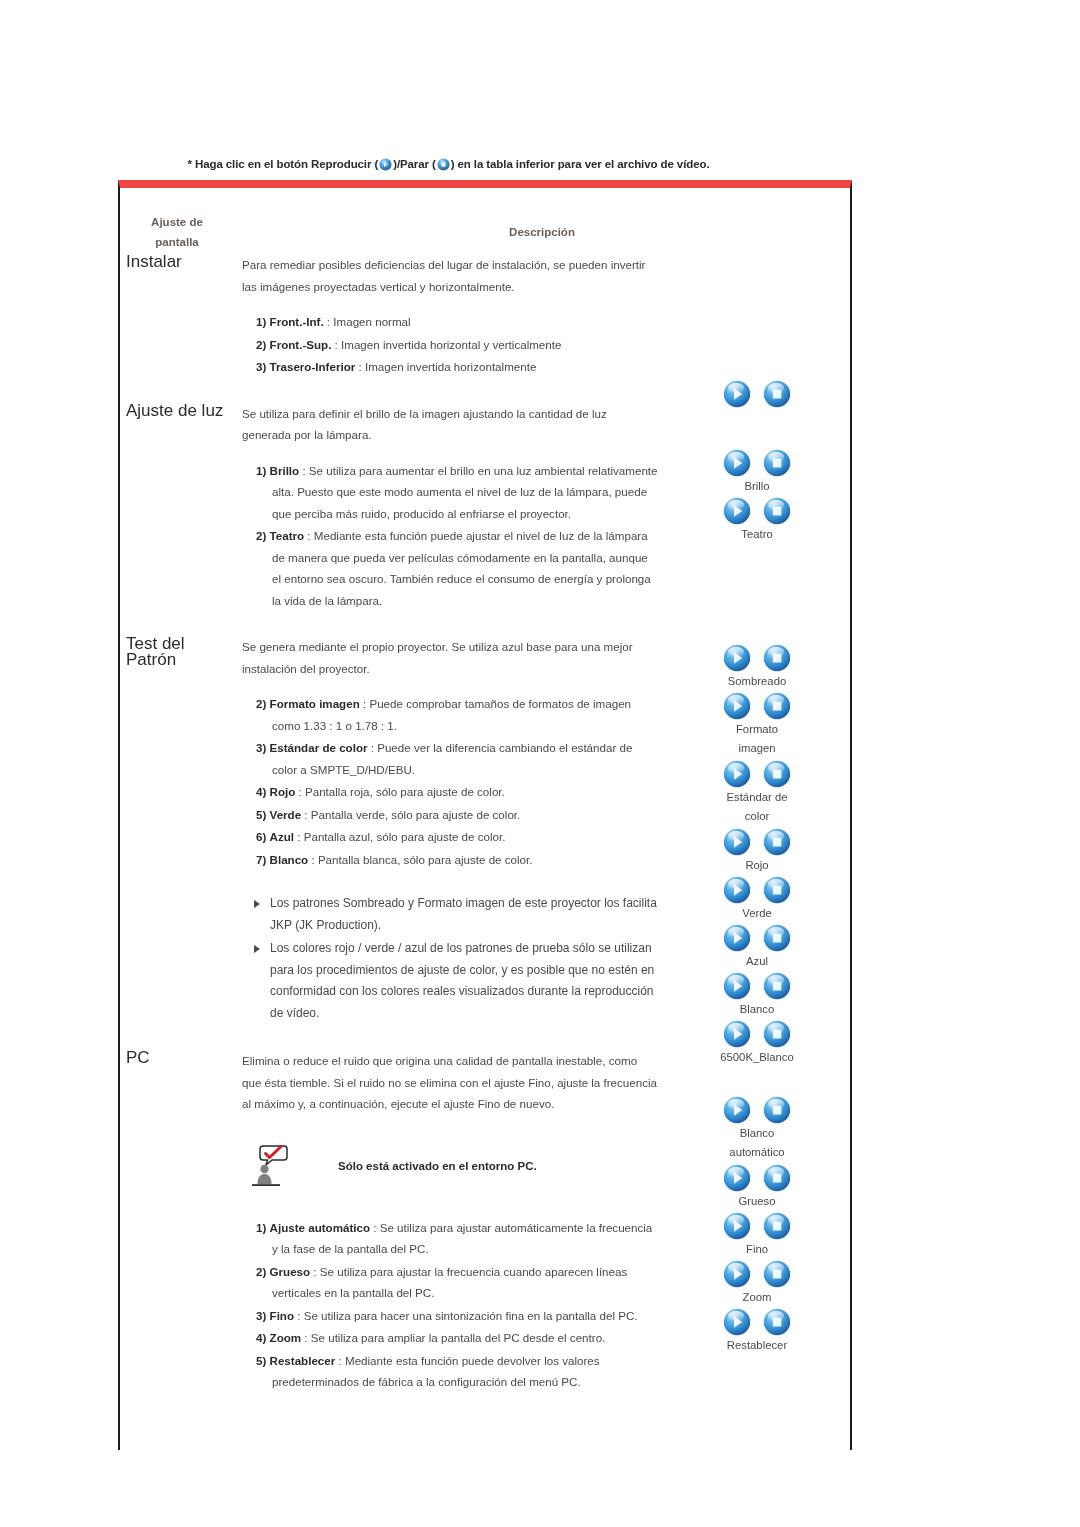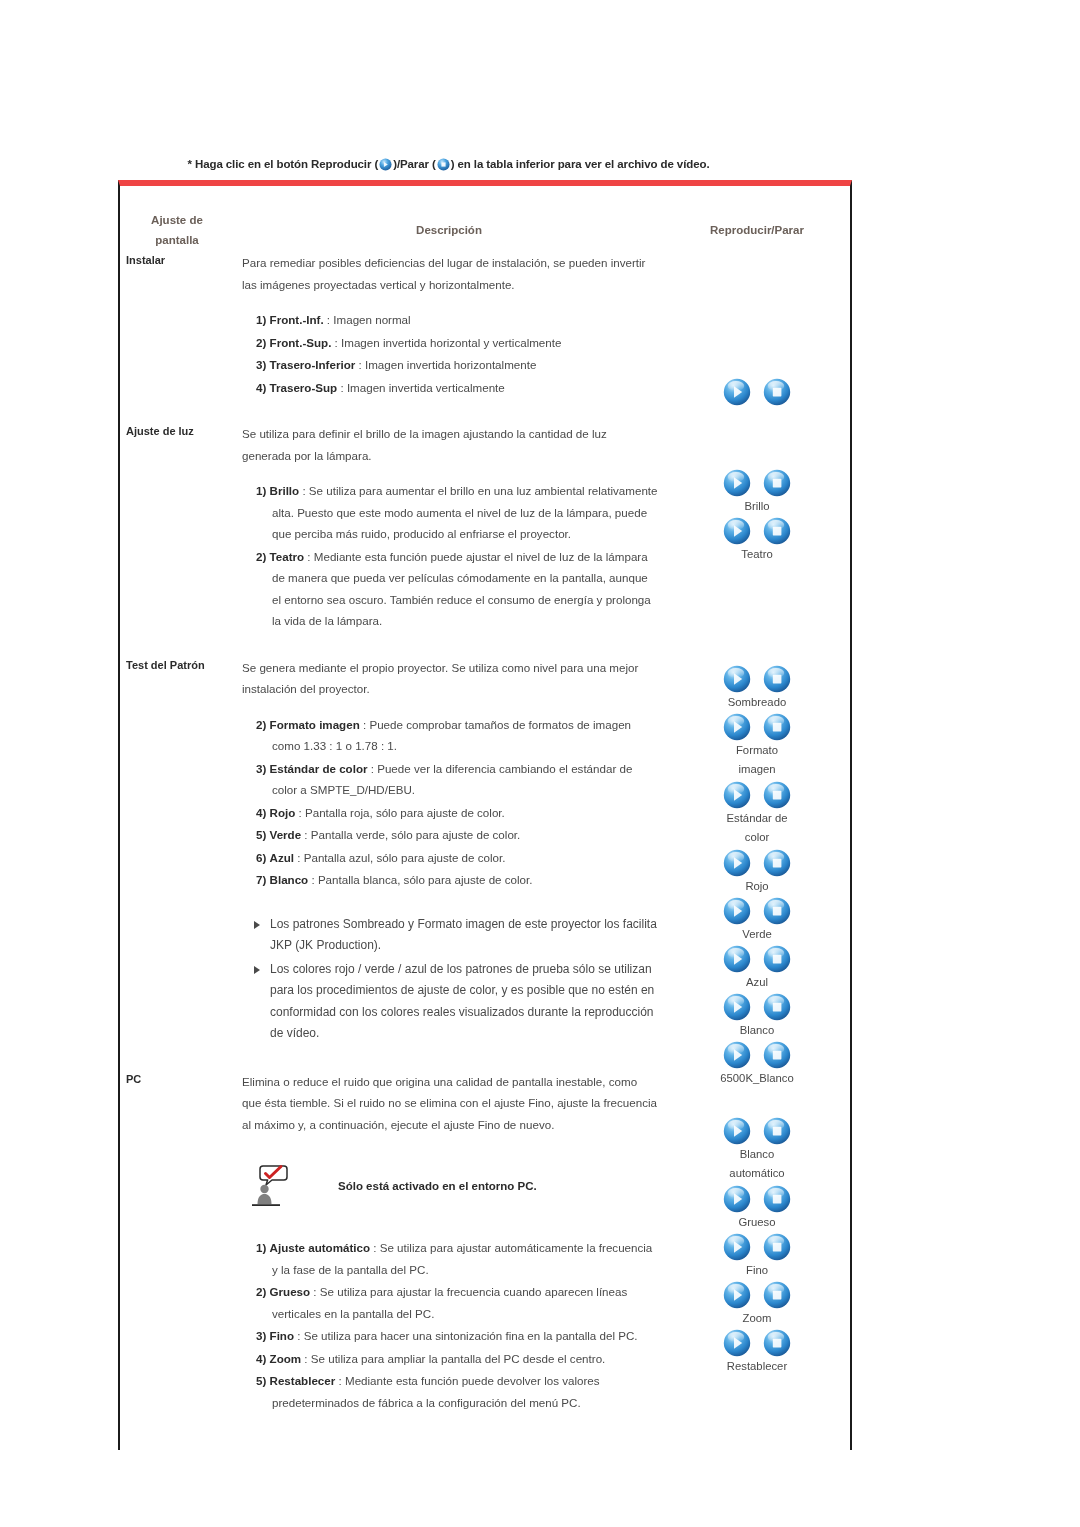--- a/index.html
+++ b/index.html
@@ -35,21 +35,21 @@
     margin: 0 1px;
   }
 
   
   .table-frame {
     position: absolute;
     left: 118px;
     top: 180px;
     width: 734px;
     height: 1270px;
-    border-top: 6px solid #ef4444;
+    border-top: 8px solid #ef4444;
     border-left: 2px solid #1b1b1b;
     border-right: 2px solid #1b1b1b;
     border-bottom: none;
     box-sizing: border-box;
   }
 
   .row {
     display: flex;
     width: 100%;
     box-sizing: border-box;
@@ -83,22 +83,22 @@
     color: #6b6059;
     text-align: center;
     line-height: 20px;
   }
   .hdr-name { width: 114px; flex: 0 0 114px; }
   .hdr-desc { flex: 1 1 auto; padding-top: 10px; }
   .hdr-play { width: 186px; flex: 0 0 186px; padding-top: 10px; }
 
   
   .sec-title {
-    font-size: 11px;
-    font-weight: bold;
+    font-size: 17px;
+    font-weight: normal;
     color: #2b2b2b;
     line-height: 16px;
   }
   .para {
     font-size: 11.6px;
     color: #4a4a4a;
     line-height: 21.5px;
   }
   .list {
     margin: 0;
@@ -214,36 +214,34 @@
 </div>
 
 <div class="table-frame">
 
   <div class="row hdr-row">
     <div class="hdr hdr-name">
       <div>Ajuste de</div>
       <div>pantalla</div>
     </div>
     <div class="hdr hdr-desc">Descripción</div>
-    <div class="hdr hdr-play">Reproducir/Parar</div>
   </div>
 
   <div id="table-body">
       <div class="row">
         <div class="col-name">
           <div class="sec-title">Instalar</div>
         </div>
         <div class="col-desc">
           <div class="para">Para remediar posibles deficiencias del lugar de instalación, se pueden invertir las imágenes proyectadas vertical y horizontalmente.</div>
           <div class="spacer-sm"></div>
           <ul class="list">
             <li><b>1)</b> <b>Front.-Inf.</b><span> : </span><span>Imagen normal</span></li>
             <li><b>2)</b> <b>Front.-Sup.</b><span> : </span><span>Imagen invertida horizontal y verticalmente</span></li>
             <li><b>3)</b> <b>Trasero-Inferior</b><span> : </span><span>Imagen invertida horizontalmente</span></li>
-            <li><b>4)</b> <b>Trasero-Sup</b><span> : </span><span>Imagen invertida verticalmente</span></li>
           </ul>
           <div class="spacer-md"></div>
         </div>
         <div class="col-play" id="play-cell-0">
           <div class="btn-group" style="top: 128px;">
             <div class="btn-pair">
               <span class="sphere">
                 <svg width="28" height="28" viewBox="0 0 28 28">
                   <defs>
                     <radialGradient id="grad0" cx="36%" cy="26%" r="78%">
@@ -385,21 +383,21 @@
             </div>
             <div class="btn-label">Teatro</div>
           </div>
         </div>
       </div>
       <div class="row">
         <div class="col-name">
           <div class="sec-title">Test del Patrón</div>
         </div>
         <div class="col-desc">
-          <div class="para">Se genera mediante el propio proyector. Se utiliza como nivel para una mejor instalación del proyector.</div>
+          <div class="para">Se genera mediante el propio proyector. Se utiliza azul base para una mejor instalación del proyector.</div>
           <div class="spacer-sm"></div>
           <ul class="list">
             <li><b>2)</b> <b>Formato imagen</b><span> : </span><span>Puede comprobar tamaños de formatos de imagen como 1.33 : 1 o 1.78 : 1.</span></li>
             <li><b>3)</b> <b>Estándar de color</b><span> : </span><span>Puede ver la diferencia cambiando el estándar de color a SMPTE_D/HD/EBU.</span></li>
             <li><b>4)</b> <b>Rojo</b><span> : </span><span>Pantalla roja, sólo para ajuste de color.</span></li>
             <li><b>5)</b> <b>Verde</b><span> : </span><span>Pantalla verde, sólo para ajuste de color.</span></li>
             <li><b>6)</b> <b>Azul</b><span> : </span><span>Pantalla azul, sólo para ajuste de color.</span></li>
             <li><b>7)</b> <b>Blanco</b><span> : </span><span>Pantalla blanca, sólo para ajuste de color.</span></li>
           </ul>
           <div class="spacer-md"></div>

